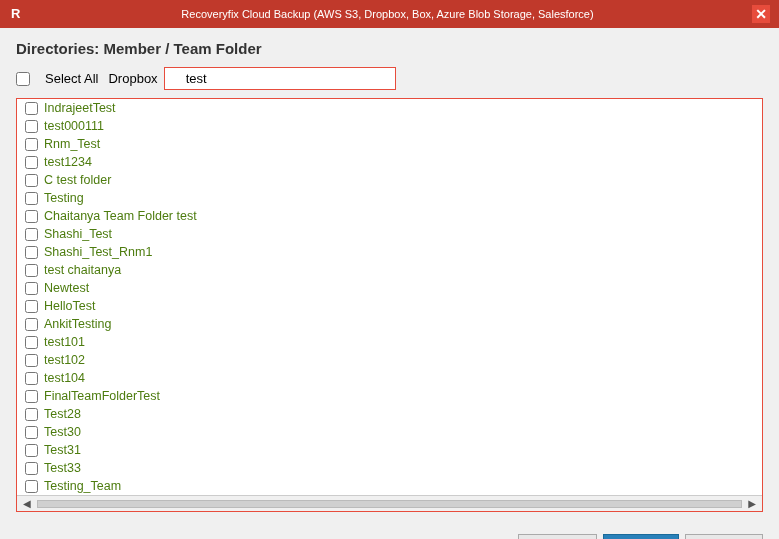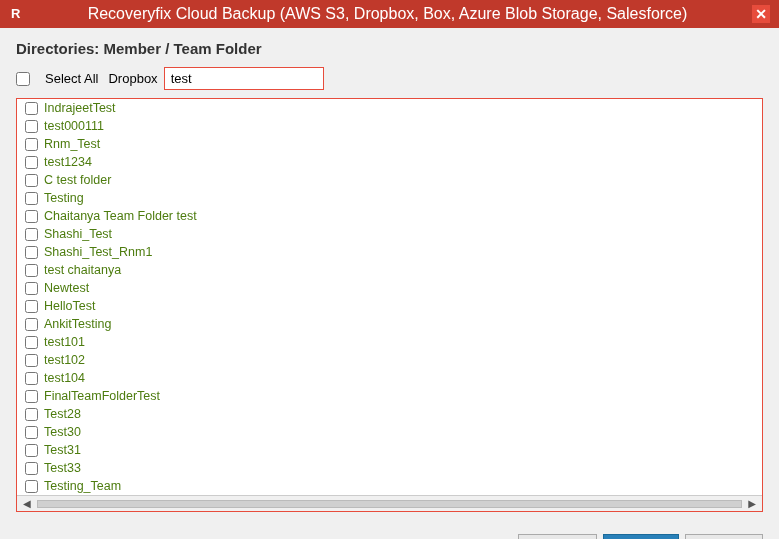--- a/index.html
+++ b/index.html
@@ -31,21 +31,21 @@
       justify-content: center;
       font-size: 12px;
       font-weight: bold;
       color: white;
       flex-shrink: 0;
     }
 
     .title-bar-text {
       flex: 1;
       text-align: center;
-      font-size: 16px;
+      font-size: 11px;
     }
 
     .title-bar-close {
       width: 20px;
       height: 20px;
       background: #e74c3c;
       border: 1px solid #c0392b;
       color: white;
       display: flex;
       align-items: center;
@@ -93,22 +93,22 @@
       align-items: center;
       gap: 6px;
     }
 
     .search-label {
       font-size: 13px;
     }
 
     .search-input {
       border: 1.5px solid #e74c3c;
-      padding: 3px 6px;
-      width: 160px;
+      padding: 3px 21px;
+      width: 232px;
       font-size: 13px;
       outline: none;
     }
 
     .list-container {
       flex: 1;
       border: 1.5px solid #e74c3c;
       background: white;
       overflow: hidden;
       display: flex;

